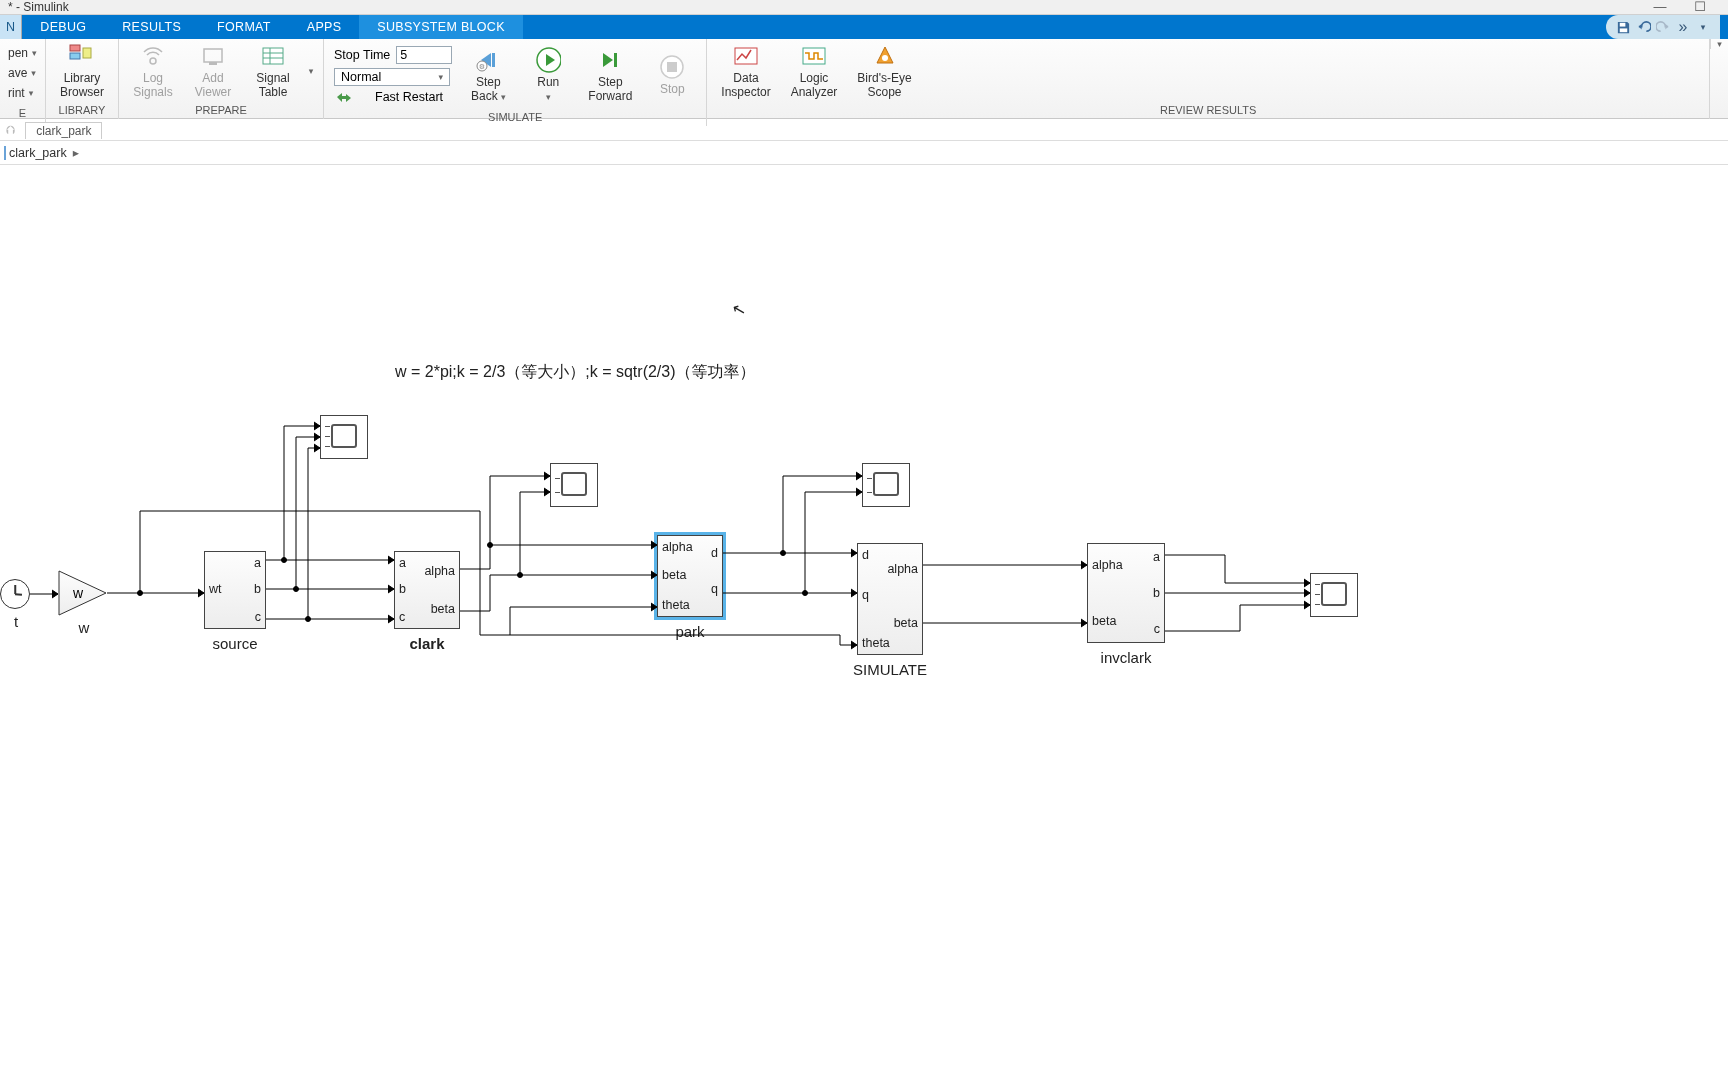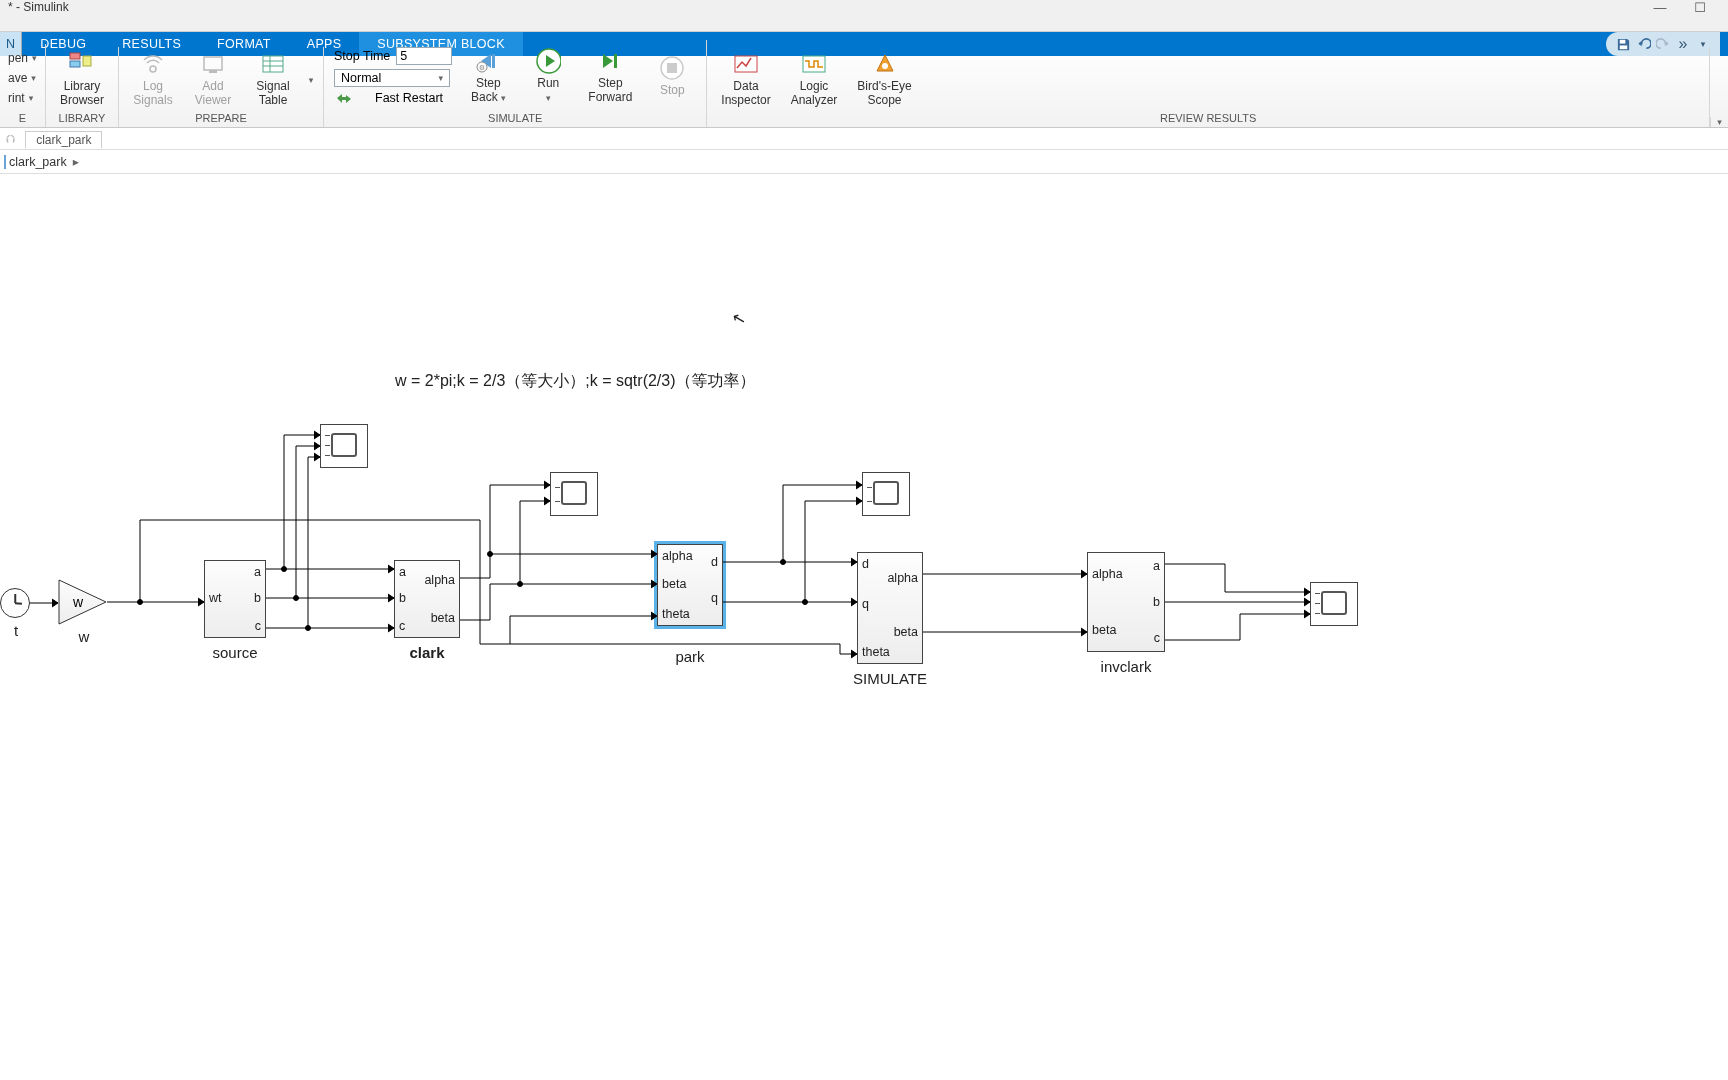--- a/index.html
+++ b/index.html
@@ -1,26 +1,26 @@
 <!DOCTYPE html>
 <html><head>
 <meta charset="utf-8">
 <style>
 * { margin:0; padding:0; box-sizing:border-box; font-family:"Segoe UI",Arial,sans-serif; }
 body { background:#fff; width:1728px; height:1080px; overflow:hidden; position:relative; }
-.titlebar { height:32px; background:#f0f0f0; display:flex; align-items:flex-start; padding:0 8px; border-bottom:1px solid #d0d0d0; font-size:12px; color:#333; }
+.titlebar { height:15px; background:#f0f0f0; display:flex; align-items:flex-end; padding:0 8px; border-bottom:1px solid #d0d0d0; font-size:12px; color:#333; }
 .titlebar .spacer{flex:1;}
 .titlebar .winbtn{width:40px;text-align:center;font-size:13px;color:#555;}
 .tabbar { height:24px; background:#0076ce; display:flex; align-items:stretch; position:relative; }
 .tab { padding:0 18px; display:flex; align-items:center; color:#fff; font-size:12.5px; cursor:pointer; letter-spacing:0.3px; }
 .tab.active { background:#1e90df; }
 .tab.cut{background:#c9e3f5;color:#1a5a8a;border-right:1px solid #aaa;padding:0 6px;}
 .qat { position:absolute; right:8px; top:0; height:24px; display:flex; align-items:center; gap:2px; background:#cfe4f0; border-radius:12px 0 0 12px; padding:0 8px; }
 .qat .qicon{width:18px;height:18px;display:flex;align-items:center;justify-content:center;color:#3a5a7a;}
-.ribbon { height:72px; background:linear-gradient(#fdfdfd,#f2f2f2); border-bottom:1px solid #c8c8c8; display:flex; align-items:flex-end; position:relative; }
+.ribbon { height:80px; background:linear-gradient(#fdfdfd,#f2f2f2); border-bottom:1px solid #c8c8c8; display:flex; align-items:flex-start; position:relative; }
 .rgroup { display:flex; flex-direction:column; border-right:1px solid #d6d6d6; padding:2px 4px 0 4px; }
 .rgroup .row { display:flex; flex:1; }
 .rgroup .label { text-align:center; font-size:11px; color:#555; padding:2px 0 3px 0; }
 .rbtn { display:flex; flex-direction:column; align-items:center; justify-content:center; padding:2px 10px; font-size:12px; color:#333; text-align:center; min-width:60px; line-height:1.15; gap:3px; cursor:pointer;}
 .rbtn.disabled{color:#a0a0a0;}
 .rbtn .ico{width:26px;height:26px;display:flex;align-items:center;justify-content:center;}
 .smallcol{display:flex;flex-direction:column;justify-content:space-around;padding:2px 4px;font-size:12px;color:#333;}
 .smallcol div{display:flex;align-items:center;gap:4px;height:20px;}
 .dd{color:#666;font-size:9px;}
 .stoptime{display:flex;align-items:center;gap:6px;font-size:12.5px;padding:2px 4px;}
@@ -318,21 +318,21 @@
   </div>
   <div class="blname" style="left:394px;top:470px;width:66px;font-weight:bold;">clark</div>
 
   <div class="block sel" style="left:657px;top:370px;width:66px;height:82px;">
     <span class="plab" style="left:4px;top:4px;">alpha</span>
     <span class="plab" style="left:4px;top:32px;">beta</span>
     <span class="plab" style="left:4px;bottom:4px;">theta</span>
     <span class="plab" style="right:4px;top:10px;">d</span>
     <span class="plab" style="right:4px;bottom:20px;">q</span>
   </div>
-  <div class="blname" style="left:657px;top:458px;width:66px;margin-top:16px;">park</div>
+  <div class="blname" style="left:657px;top:458px;width:66px;">park</div>
 
   <div class="block" style="left:857px;top:378px;width:66px;height:112px;">
     <span class="plab" style="left:4px;top:4px;">d</span>
     <span class="plab" style="left:4px;top:44px;">q</span>
     <span class="plab" style="left:4px;bottom:4px;">theta</span>
     <span class="plab" style="right:4px;top:18px;">alpha</span>
     <span class="plab" style="right:4px;bottom:24px;">beta</span>
   </div>
   <div class="blname" style="left:845px;top:496px;width:90px;">SIMULATE</div>
 

